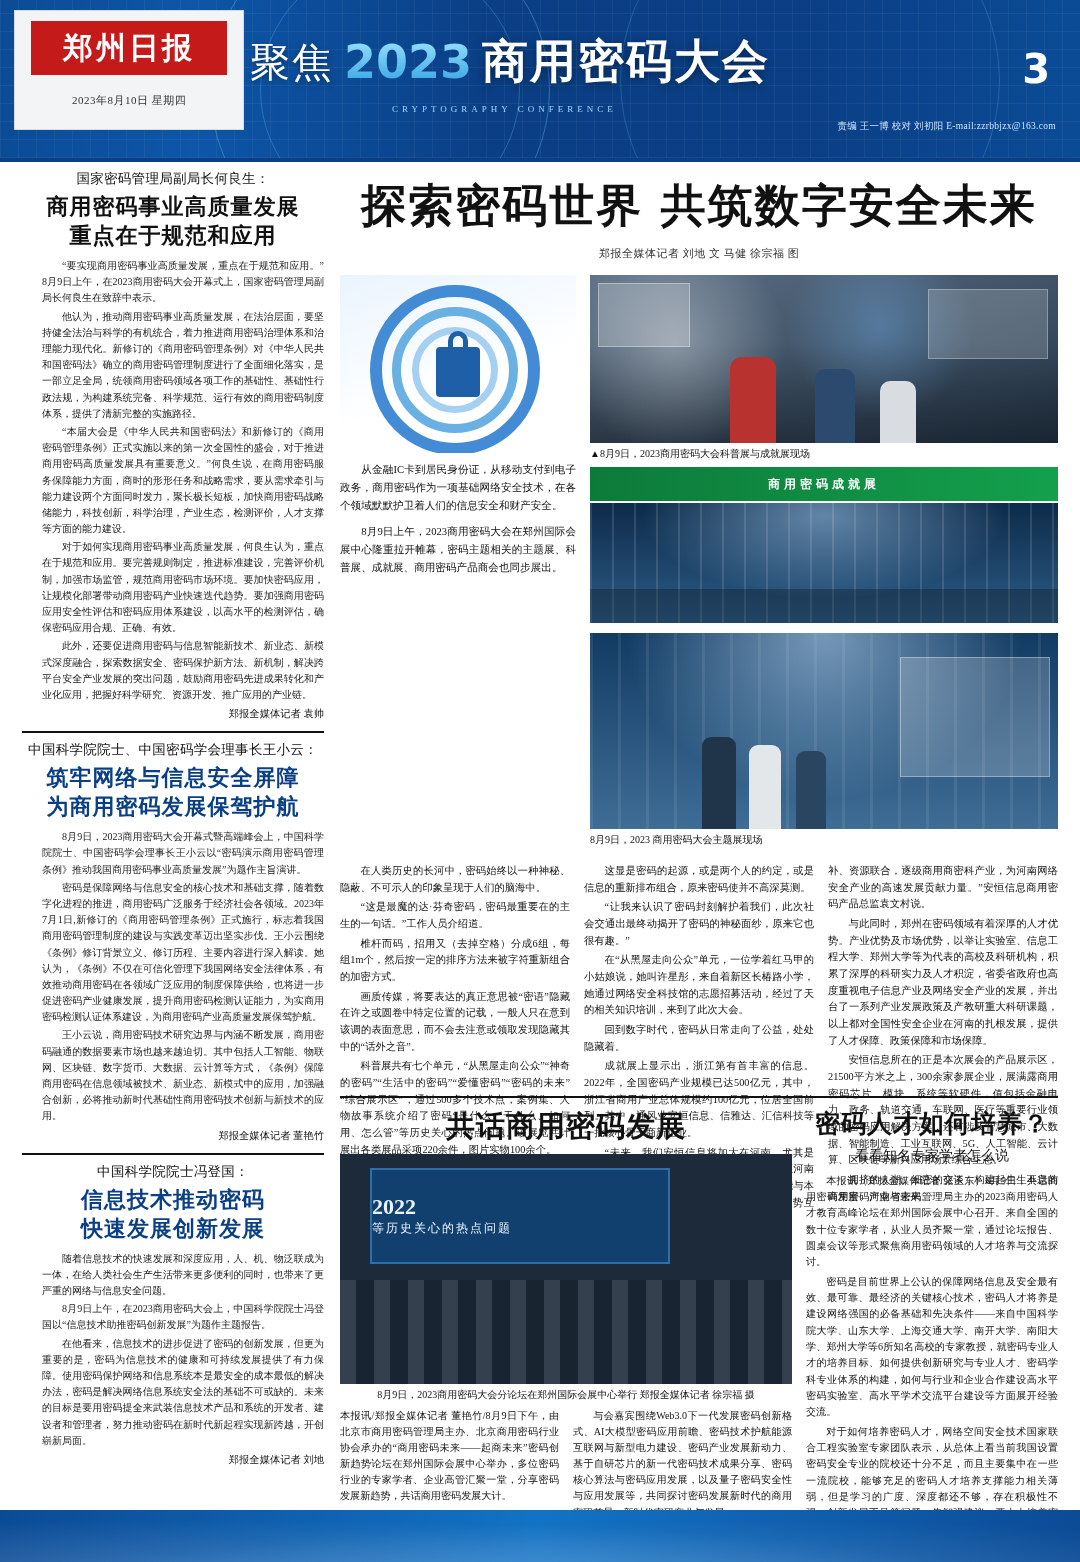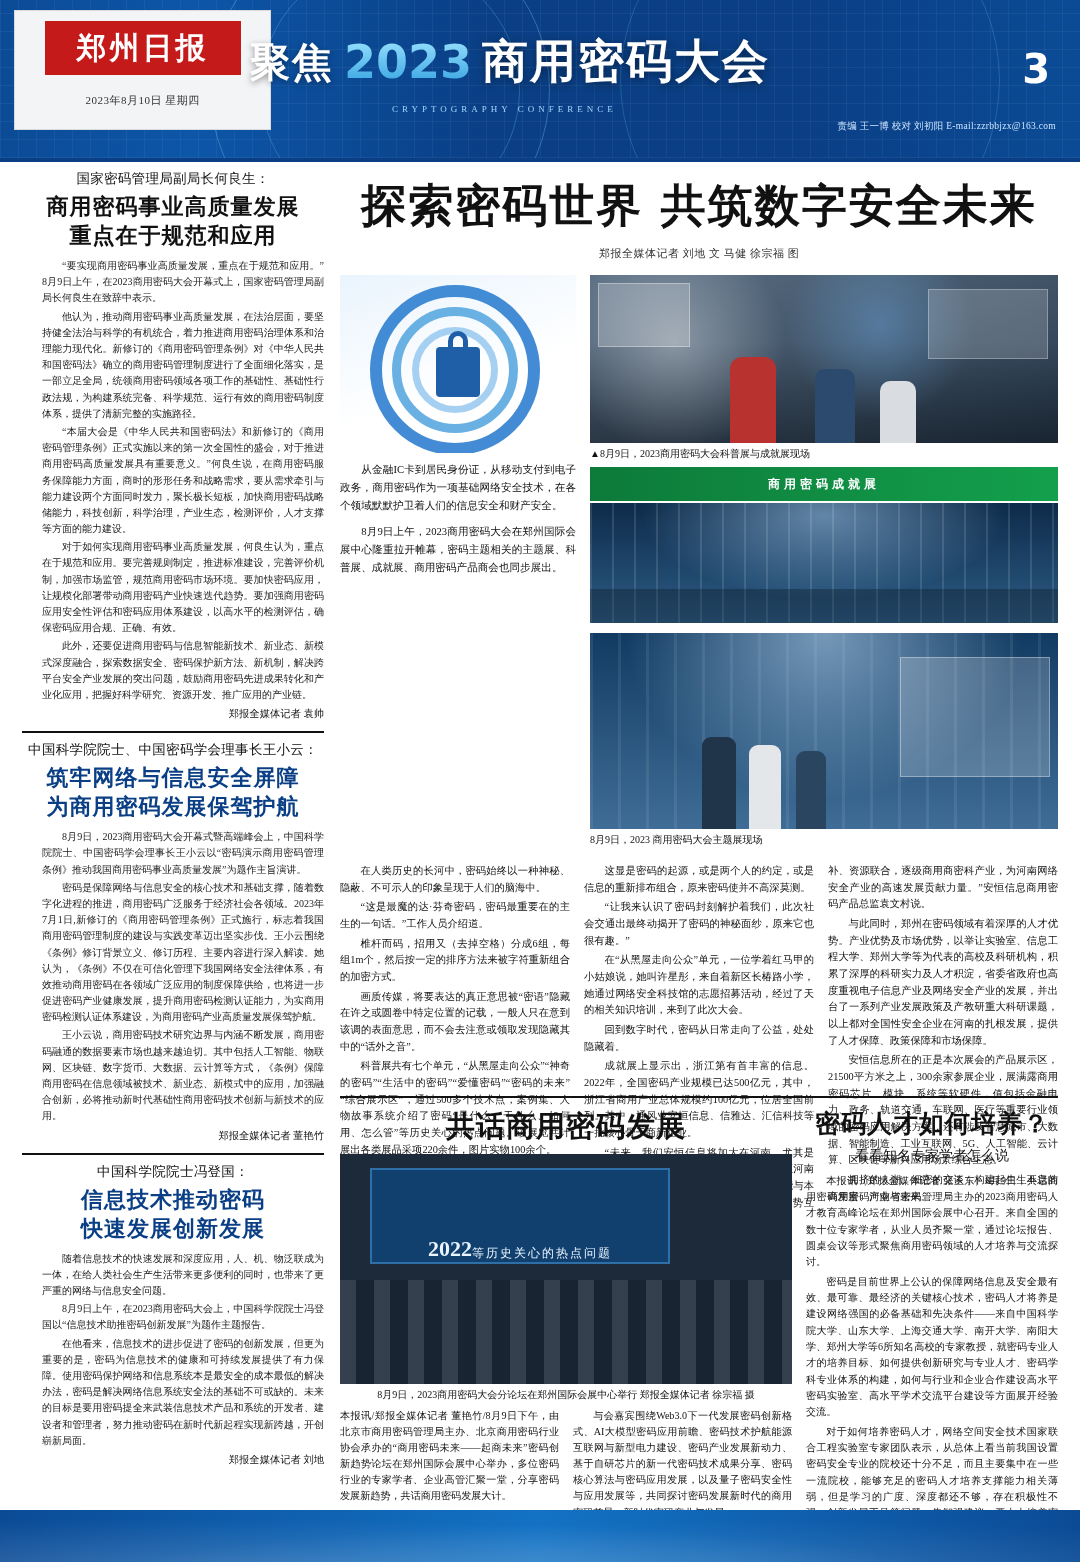--- a/index.html
+++ b/index.html
@@ -23,37 +23,37 @@
   .mh-grid {
     position:absolute; inset:0;
     background-image:
       repeating-linear-gradient(0deg, rgba(255,255,255,.05) 0 1px, transparent 1px 18px),
       repeating-linear-gradient(90deg, rgba(255,255,255,.05) 0 1px, transparent 1px 18px);
   }
   .mh-arc {
     position:absolute; border:1px solid rgba(130,200,255,.35); border-radius:50%;
   }
   .mh-left {
-    position:absolute; left:14px; top:10px; width:257px; height:120px;
+    position:absolute; left:14px; top:10px; width:230px; height:120px;
     background:#f3f4f6;
     border:1px solid #d8dade;
   }
   .logo-box {
     margin:10px auto 0; width:196px; height:54px; background:#c41a1a;
     display:flex; align-items:center; justify-content:center;
     color:#fff; font-weight:bold; font-size:30px; letter-spacing:3px;
     font-family:"DejaVu Serif", serif;
   }
   .mh-date { text-align:center; font-size:11px; color:#333; margin-top:18px; letter-spacing:.5px;}
   .mh-title-wrap {
     position:absolute; left:250px; top:26px; width:700px; height:72px;
     display:flex; align-items:center; gap:10px;
   }
   .mh-focus {
-    font-size:40px; color:#fff; font-weight:bold; letter-spacing:2px;
+    font-size:40px; color:#fff; font-weight:normal; letter-spacing:2px;
     font-family:"DejaVu Serif", serif;
     text-shadow:0 2px 6px rgba(0,0,0,.4);
   }
   .mh-year {
     font-size:46px; font-weight:bold;
     background:linear-gradient(180deg,#9fe6ff,#2f9fe0);
     -webkit-background-clip:text; background-clip:text; color:transparent;
     font-family:"DejaVu Sans", sans-serif;
   }
   .mh-main {
@@ -321,21 +321,21 @@
       <div class="bot-grid">
 
         <div class="bot-left">
           <div class="bot-title dark">
             <div>共话商用密码发展</div>
           </div>
           <div class="bot-photo">
             <div class="ph-inner" style="background:
               linear-gradient(180deg,#2b4f79 0%, #16273b 100%),
               repeating-linear-gradient(0deg, rgba(255,255,255,.05) 0 2px, transparent 2px 14px);"></div>
-            <div style="position:absolute;left:30px;top:14px;width:300px;height:96px;background:#12406e;border:2px solid #2e6fa8;display:flex;align-items:flex-end;justify-content:center;color:#eaf4ff;">
+            <div style="position:absolute;left:30px;top:14px;width:300px;height:96px;background:#12406e;border:2px solid #2e6fa8;display:flex;flex-direction:column;align-items:flex-start;justify-content:center;color:#eaf4ff;">
               <div style="font-size:22px;font-weight:bold;">2022</div>
               <div style="font-size:12px;letter-spacing:2px;">等历史关心的热点问题</div>
             </div>
             <div style="position:absolute;left:0;bottom:0;width:100%;height:104px;background:
                repeating-linear-gradient(90deg, rgba(255,255,255,.10) 0 16px, rgba(0,0,0,.15) 16px 34px);"></div>
           </div>
           <div class="cap center">8月9日，2023商用密码大会分论坛在郑州国际会展中心举行  郑报全媒体记者 徐宗福 摄</div>
           <div class="cols2">
             <p style="text-indent:0;"><span>本报讯/郑报全媒体记者 董艳竹/8月9日下午，由北京市商用密码管理局主办、北京商用密码行业协会承办的“商用密码未来——起商未来”密码创新趋势论坛在郑州国际会展中心举办，多位密码行业的专家学者、企业高管汇聚一堂，分享密码发展新趋势，共话商用密码发展大计。</span></p>
             <p>密码是解一代信息技术和安全格创新驱动下的创新融合技术，在维护国家科技安全和密码应用与发展的行业数字化发展中的作用愈来愈凸显。</p>

